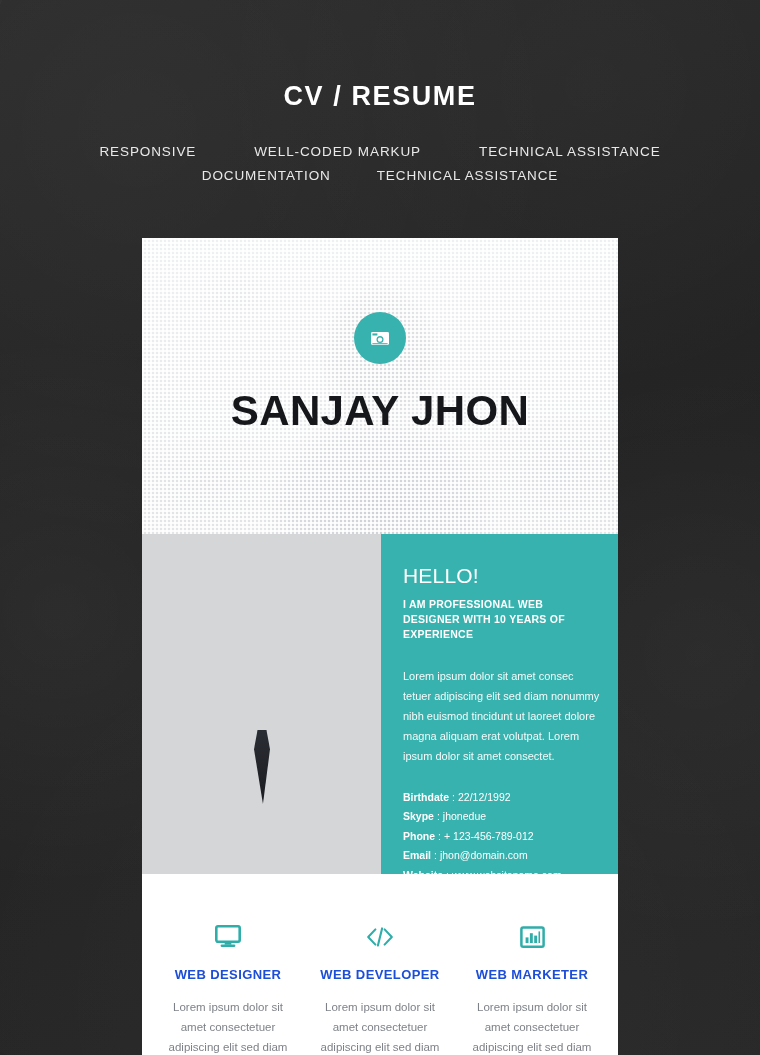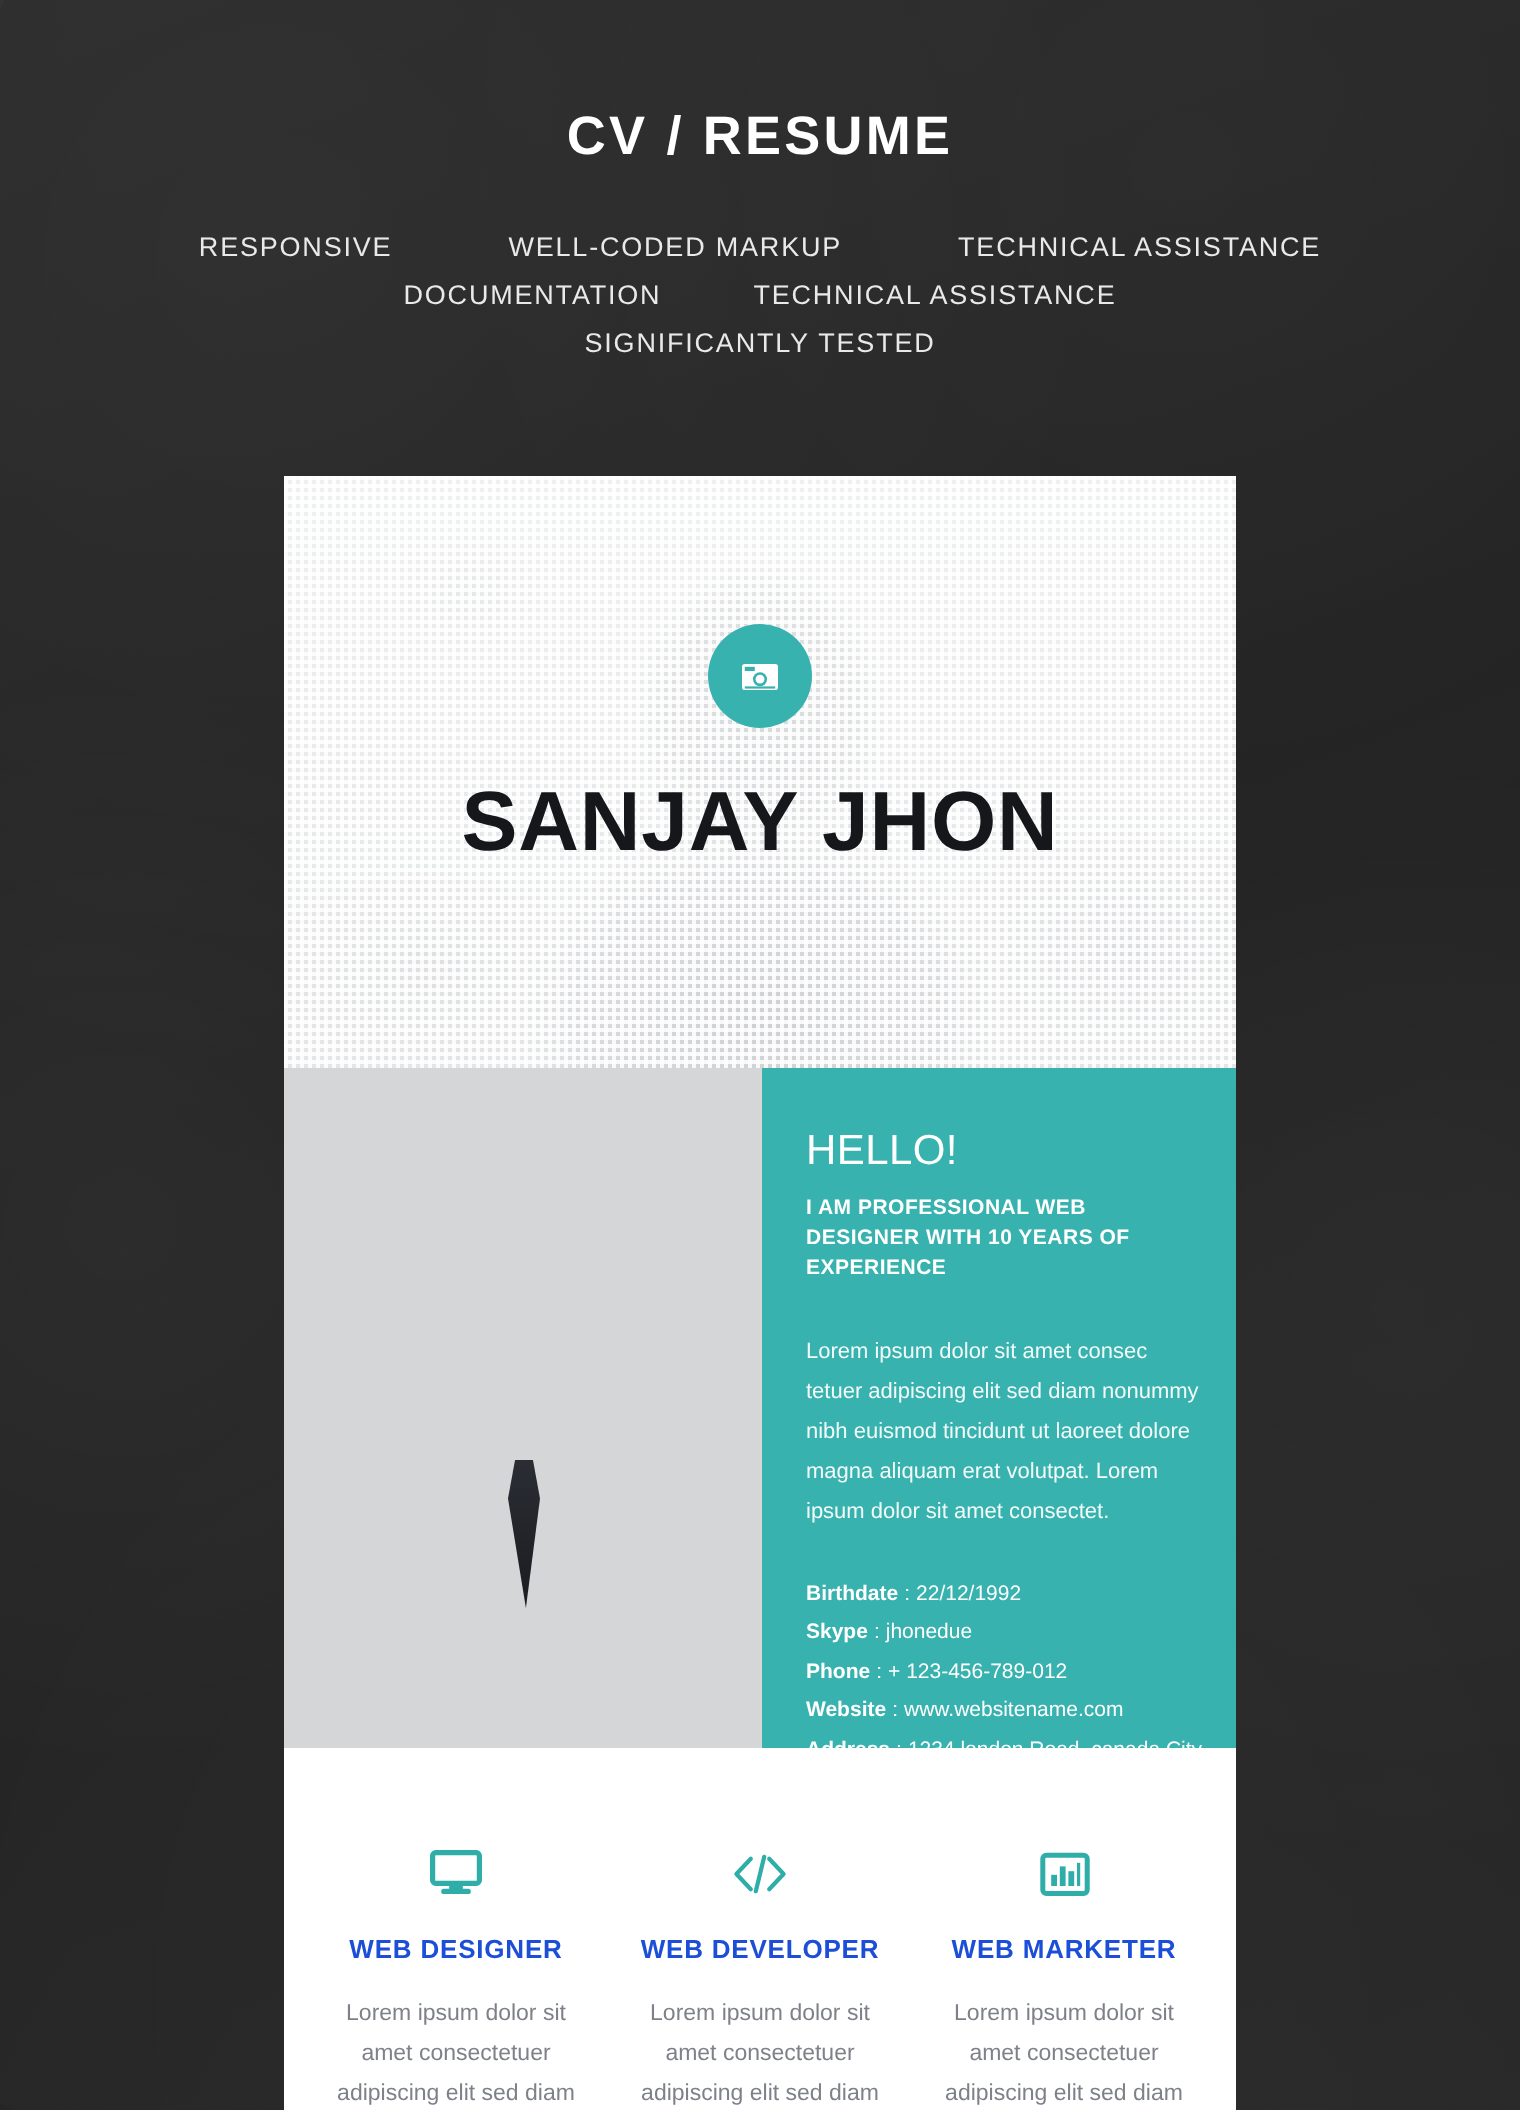--- a/index.html
+++ b/index.html
@@ -23,21 +23,21 @@
   #backdrop:after{
     content:"";position:absolute;inset:0;
     background-image:
       linear-gradient(115deg, rgba(255,255,255,0.022) 0 2px, rgba(0,0,0,0) 2px 46px),
       linear-gradient(25deg, rgba(0,0,0,0.05) 0 3px, rgba(0,0,0,0) 3px 60px);
     opacity:.9;
   }
   
   #promo{position:absolute;left:0;top:0;width:760px;text-align:center;z-index:3;}
   #promo-title{
-    margin:0;padding-top:53px;
+    margin:0;padding-top:81px;
     font-size:27px;font-weight:bold;letter-spacing:1.6px;color:#ffffff;
   }
   .feature-row{
     margin-top:0;color:#e9e9e9;font-size:13.5px;letter-spacing:.9px;
     display:flex;justify-content:center;
   }
   #feature-row-1{padding-top:32px;}
   #feature-row-2{padding-top:9px;}
   #feature-row-3{padding-top:9px;}
   .feature-item{white-space:nowrap;}
@@ -145,23 +145,20 @@
     <span class="feature-item">RESPONSIVE</span>
     <span class="feature-item">WELL-CODED MARKUP</span>
     <span class="feature-item">TECHNICAL ASSISTANCE</span>
   </div>
 
   <div class="feature-row" id="feature-row-2">
     <span class="feature-item">DOCUMENTATION</span>
     <span class="feature-item">TECHNICAL ASSISTANCE</span>
   </div>
 
-  <div class="feature-row" id="feature-row-3">
-    <span class="feature-item">SIGNIFICANTLY TESTED</span>
-  </div>
 </div>
 
 <div id="resume-card">
 
   <div id="masthead">
     <div id="masthead-photo"></div>
     <div id="masthead-grid"></div>
 
     <div id="avatar-badge">
       <svg width="24" height="24" viewBox="0 0 24 24" aria-hidden="true">
@@ -192,20 +189,23 @@
 
       <ul id="contact-list">
         <li class="contact-row">
           <span class="contact-label">Birthdate</span><span class="contact-sep">:</span><span class="contact-value">22/12/1992</span>
         </li>
         <li class="contact-row">
           <span class="contact-label">Skype</span><span class="contact-sep">:</span><span class="contact-value">jhonedue</span>
         </li>
         <li class="contact-row">
           <span class="contact-label">Phone</span><span class="contact-sep">:</span><span class="contact-value">+ 123-456-789-012</span>
+        </li>
+        <li class="contact-row">
+          <span class="contact-label">Email</span><span class="contact-sep">:</span><span class="contact-value">jhon@domain.com</span>
         </li>
         <li class="contact-row">
           <span class="contact-label">Website</span><span class="contact-sep">:</span><span class="contact-value">www.websitename.com</span>
         </li>
         <li class="contact-row">
           <span class="contact-label">Address</span><span class="contact-sep">:</span><span class="contact-value">1234 london Road, canada City</span>
         </li>
       </ul>
     </div>
   </div>

